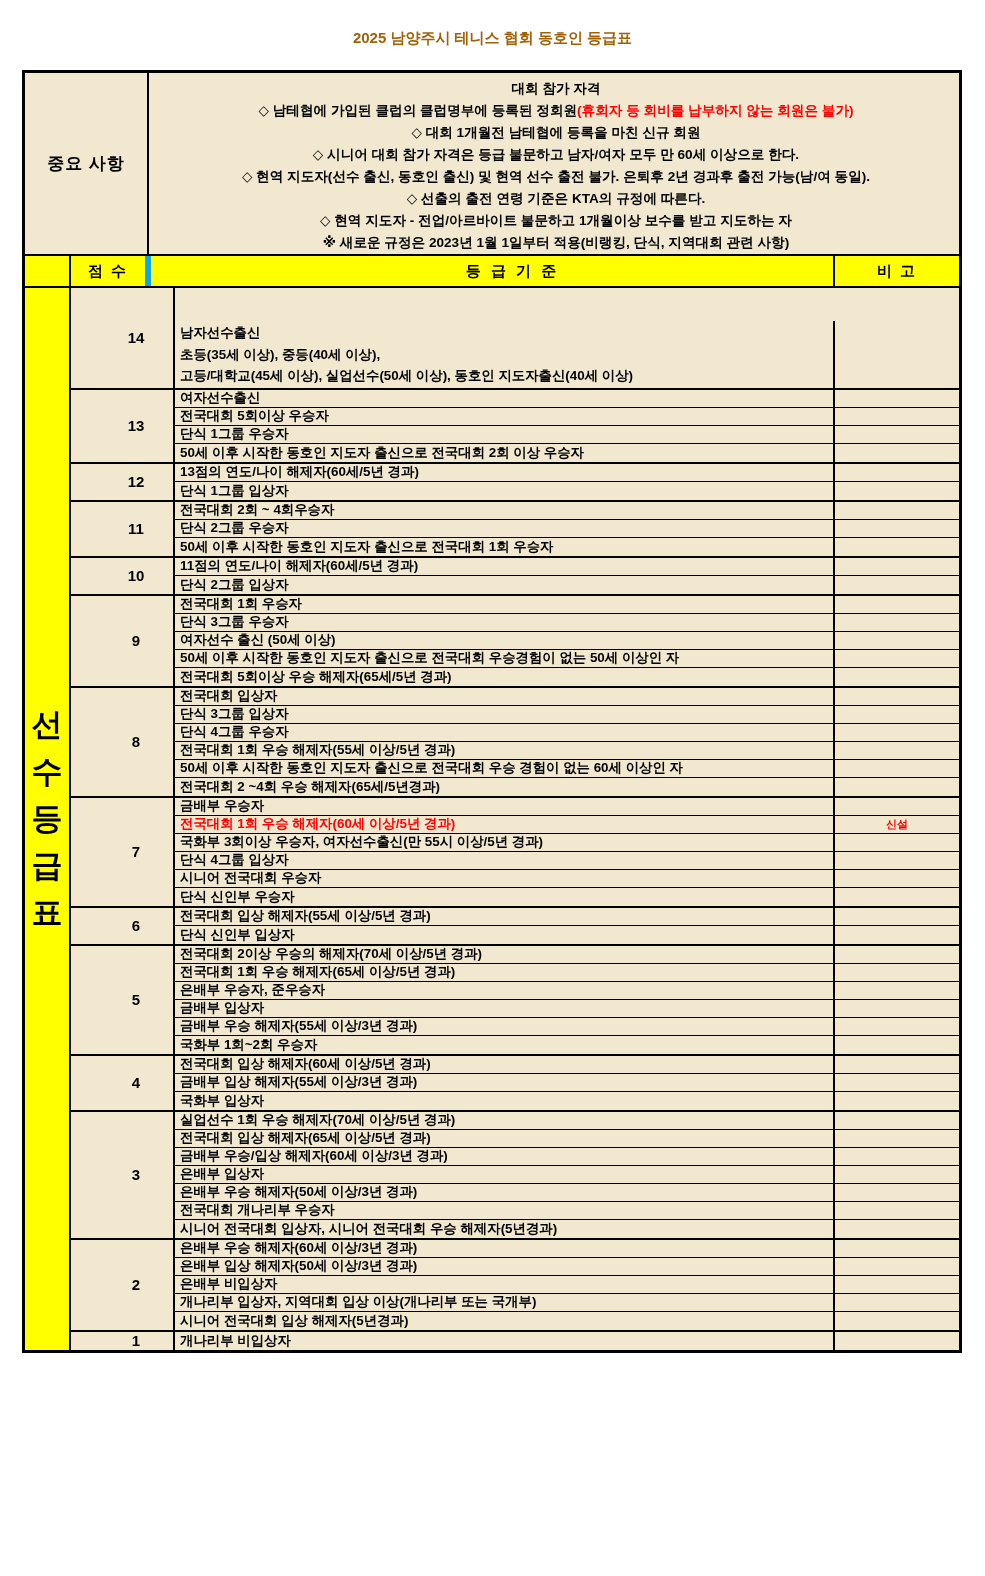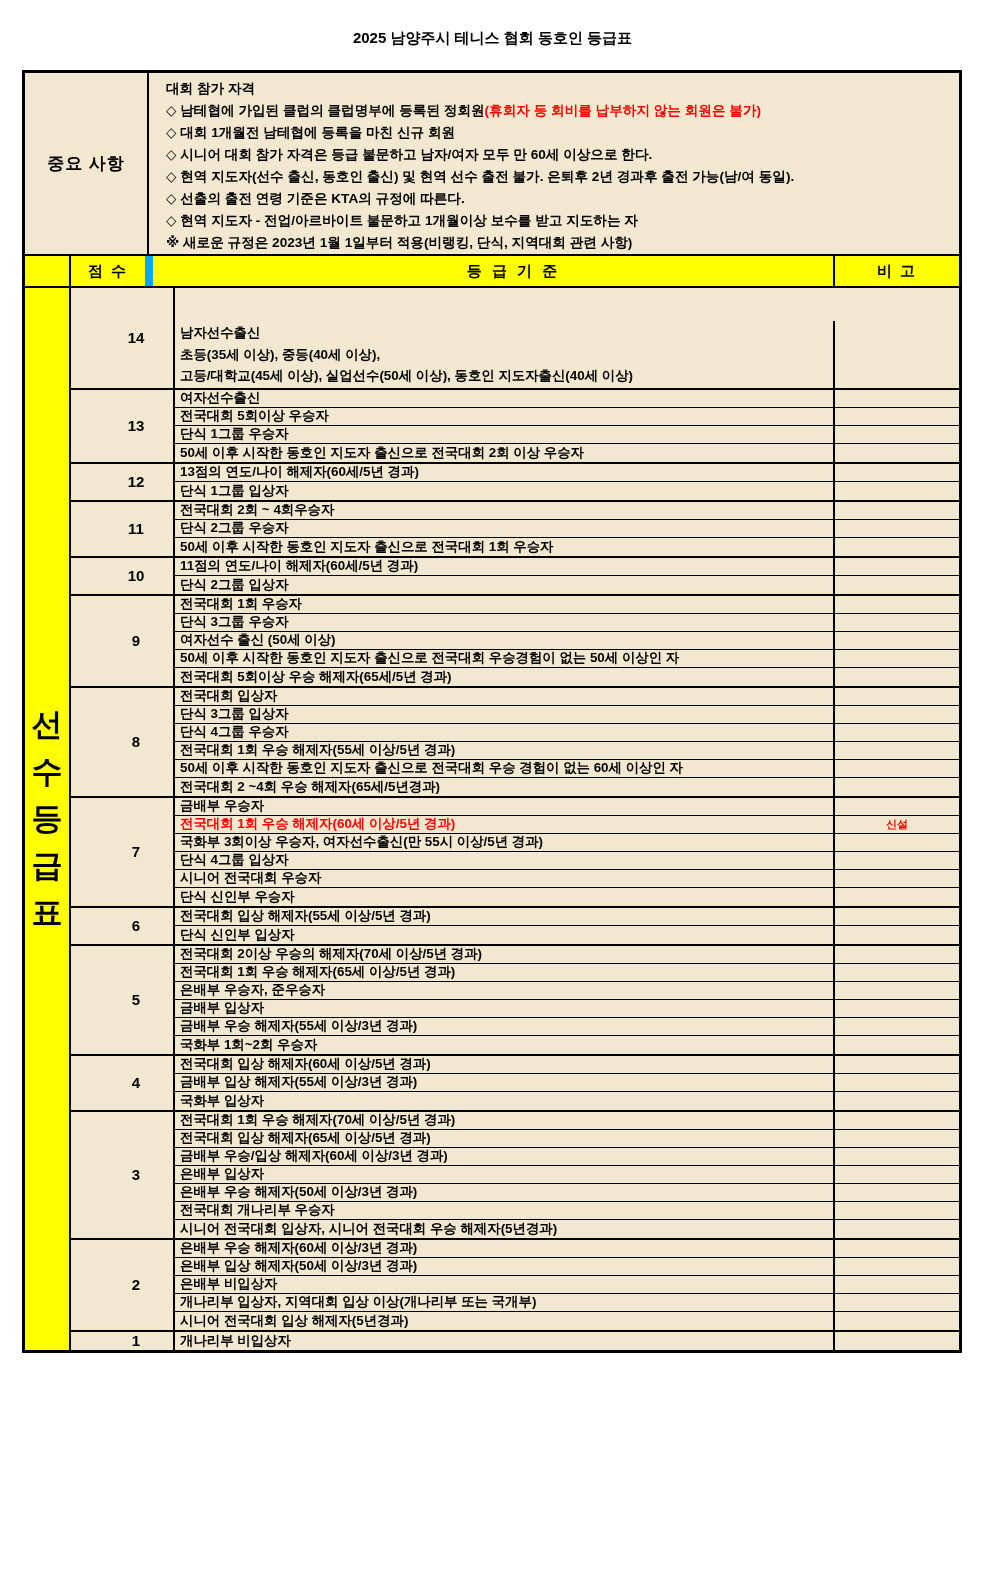--- a/index.html
+++ b/index.html
@@ -3,43 +3,43 @@
 <meta charset="utf-8">
 <style>
   html,body{margin:0;padding:0;}
   body{
     width:985px;height:1576px;background:#ffffff;position:relative;
     font-family:"Liberation Sans","DejaVu Sans",sans-serif;
     color:#000;-webkit-font-smoothing:antialiased;
   }
   .page-title{
     position:absolute;top:29px;left:0;width:985px;text-align:center;
-    font-size:15px;font-weight:bold;letter-spacing:0px;color:#000000;
+    font-size:15px;font-weight:bold;letter-spacing:0px;color:#a16207;
   }
   .grade-table{
     position:absolute;left:22px;top:70px;width:940px;
     border:3px solid #000;box-sizing:border-box;background:#f2e8d0;
   }
   
   .notice{display:flex;height:183px;border-bottom:2px solid #000;box-sizing:border-box;}
   .notice-label{
     width:122px;flex:0 0 122px;border-right:2px solid #000;
     display:flex;align-items:center;justify-content:center;
     font-size:17px;font-weight:bold;letter-spacing:1px;
   }
-  .notice-content{flex:1;padding:5px 4px 0 17px;font-size:13.6px;font-weight:bold;line-height:22px;overflow:hidden;}
+  .notice-content{flex:1;padding:5px 4px 0 8px;font-size:13.6px;font-weight:bold;line-height:22px;overflow:hidden;text-align:center;}
   .notice-line{white-space:nowrap;}
   .red{color:#ff0000;}
   
   .header-row{
     display:flex;height:32px;border-bottom:2px solid #000;box-sizing:border-box;
     background:#ffff00;font-weight:bold;font-size:15px;
   }
   .h-strip{width:46px;flex:0 0 46px;border-right:2px solid #000;box-sizing:border-box;}
-  .h-score{width:74px;flex:0 0 74px;border-right:8px solid #0ea5e9;display:flex;align-items:center;justify-content:center;letter-spacing:2px;}
+  .h-score{width:74px;flex:0 0 74px;border-right:6px solid #0ea5e9;display:flex;align-items:center;justify-content:center;letter-spacing:2px;}
   .h-crit{flex:1;border-right:2px solid #000;display:flex;align-items:center;justify-content:center;letter-spacing:3px;margin-left:41px;}
   .h-remark{width:124px;flex:0 0 124px;display:flex;align-items:center;justify-content:center;letter-spacing:2px;}
   
   .body-wrap{display:flex;}
   .side-strip{
     width:46px;flex:0 0 46px;border-right:2px solid #000;box-sizing:border-box;
     background:#ffff00;display:flex;flex-direction:column;align-items:center;justify-content:center;gap:16px;
   }
   .side-strip span{font-size:31px;font-weight:bold;line-height:1;}
   .groups{flex:1;display:flex;flex-direction:column;}
@@ -318,21 +318,21 @@
             <div class="subrow">
               <div class="crit">국화부 입상자</div>
               <div class="remark"></div>
             </div>
           </div>
         </div>
         <div class="group">
           <div class="score-cell">3</div>
           <div class="rows">
             <div class="subrow">
-              <div class="crit">전국대회 1회 우승 해제자(70세 이상/5년 경과)</div>
+              <div class="crit">실업선수 1회 우승 해제자(70세 이상/5년 경과)</div>
               <div class="remark"></div>
             </div>
             <div class="subrow">
               <div class="crit">전국대회 입상 해제자(65세 이상/5년 경과)</div>
               <div class="remark"></div>
             </div>
             <div class="subrow">
               <div class="crit">금배부 우승/입상 해제자(60세 이상/3년 경과)</div>
               <div class="remark"></div>
             </div>

